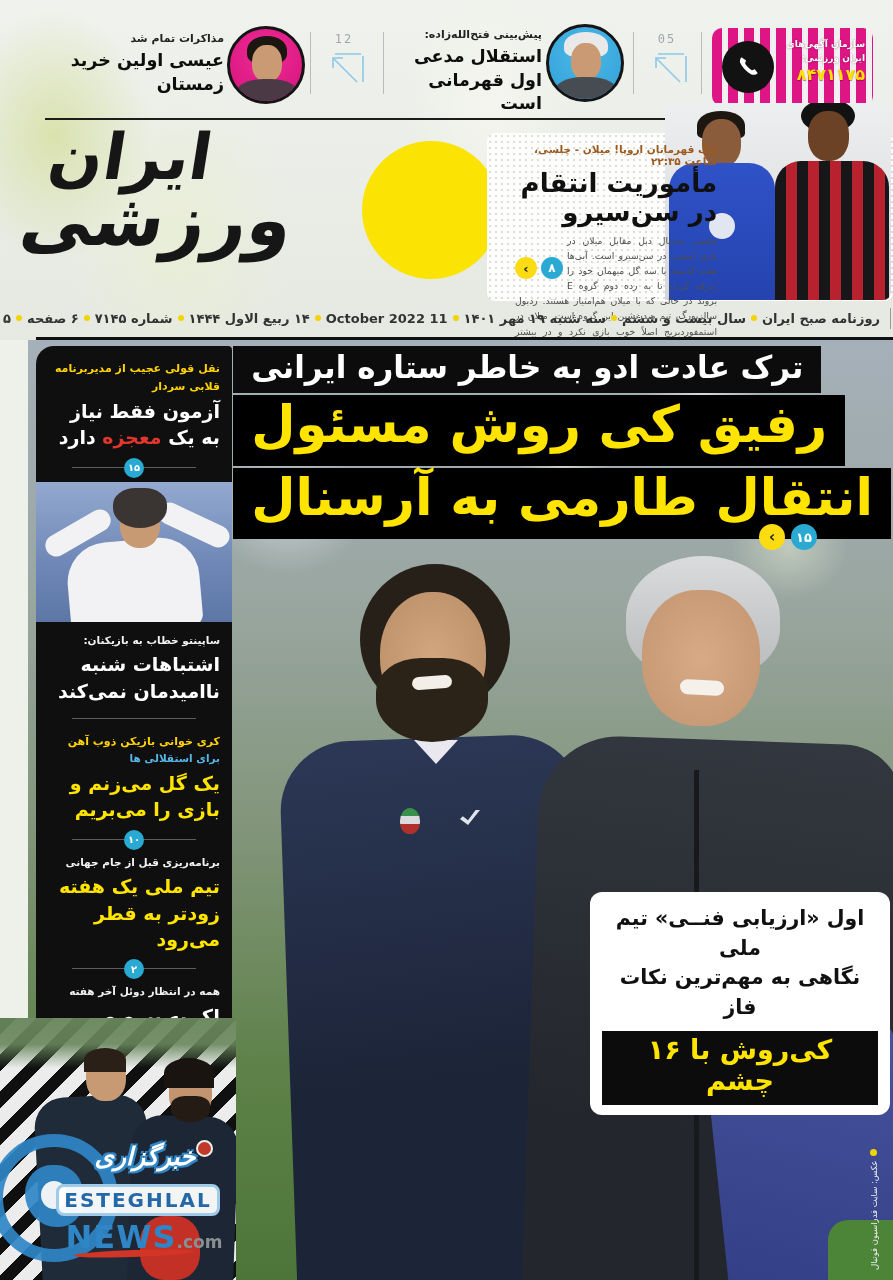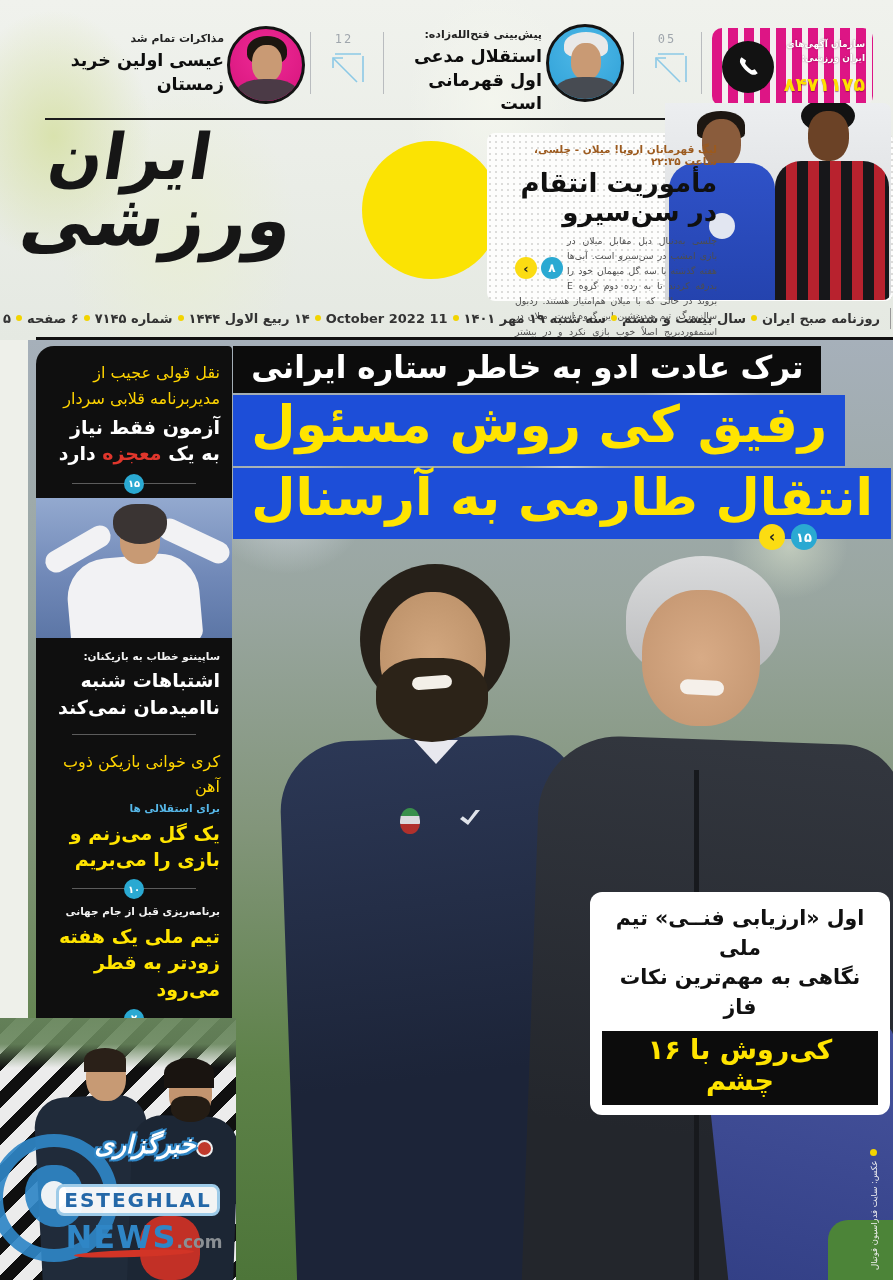--- a/index.html
+++ b/index.html
@@ -44,21 +44,21 @@
   .phone-box {
     position:absolute; left:712px; top:28px; width:161px; height:78px;
     border-radius:10px; overflow:hidden; direction:rtl;
     background:repeating-linear-gradient(90deg,#dd1585 0 10px,#f3eef0 10px 16px);
   }
   .phone-circle { position:absolute; left:10px; top:13px; width:52px; height:52px;
     background:#121212; border-radius:50%; display:flex; align-items:center; justify-content:center; }
   .phone-lines { position:absolute; right:8px; top:10px; text-align:right; }
   .phone-lines .pl1 { font-size:9px; font-weight:bold; color:#fff; line-height:1.5;
     text-shadow:0 0 2px rgba(90,0,50,.6); }
-  .phone-num { font-size:19px; font-weight:bold; color:#ffe000; margin-top:8px;
+  .phone-num { font-size:16px; font-weight:bold; color:#ffe000; margin-top:0;
     text-shadow:0 1px 1px rgba(90,0,50,.5); letter-spacing:1px; }
 
   .rule1 { position:absolute; left:45px; right:3px; top:118px; height:2px; background:#1c1c1c; }
 
   
   .logo { position:absolute; left:26px; top:128px; width:345px; color:#161616;
           transform:skewX(-9deg); line-height:.92; direction:rtl; text-align:left; }
   .logo .l1 { font-size:64px; font-weight:bold; letter-spacing:-2px; padding-left:18px; }
   .logo .l2 { font-size:72px; font-weight:bold; letter-spacing:-3px; }
   .sun { position:absolute; left:362px; top:141px; width:138px; height:138px;
@@ -147,33 +147,33 @@
   .vcredit{ position:absolute; right:14px; top:750px; height:180px; writing-mode:vertical-rl;
             transform:rotate(180deg); color:#f2f2f2; font-size:8.5px; letter-spacing:1px;
             display:flex; align-items:center; gap:5px; }
   .vcredit .ydot { width:7px; height:7px; border-radius:50%; background:#f2d400; display:inline-block; }
 
   
   .headline { position:absolute; right:2px; top:346px; display:flex; flex-direction:column;
     align-items:flex-end; gap:2px; z-index:5; direction:rtl; }
   .h-strip { background:#0c0c0c; color:#fff; font-size:31px; font-weight:bold;
     padding:3px 18px 8px; white-space:nowrap; }
-  .h-big { background:#1d4ed8; color:#ffe400; font-size:51px; font-weight:bold;
+  .h-big { background:#000000; color:#ffe400; font-size:51px; font-weight:bold;
     padding:0 18px 12px; white-space:nowrap;text-align:right; }
   .badges-main { position:absolute; top:524px; right:76px; display:flex; gap:6px; z-index:5; }
   .badge-lg { width:26px; height:26px; border-radius:50%; display:flex; align-items:center;
     justify-content:center; font-weight:bold; }
   .bl-yellow { background:#fbdc12; color:#222; font-size:15px; }
   .bl-teal { background:#2aa9d2; color:#fff; font-size:13px; }
 
   
   .sidebar { position:absolute; left:36px; top:346px; width:196px; height:934px;
     background:#0f0f0f; border-radius:18px 4px 0 0; z-index:4; overflow:hidden;
     direction:rtl; text-align:right; padding:14px 12px 0; }
-  .sb-kicker-y { font-size:16px; font-weight:normal; color:#ffd400; line-height:1.6; }
+  .sb-kicker-y { font-size:11px; font-weight:bold; color:#ffd400; line-height:1.6; }
   .sb-kicker-w { font-size:10.5px; font-weight:bold; color:#f2f2f2; line-height:1.6; }
   .sb-kicker-b { font-size:10.5px; font-weight:bold; color:#56b7e8; line-height:1.6; }
   .sb-head-w { font-size:19px; font-weight:bold; color:#fff; line-height:1.38; margin-top:3px; }
   .sb-head-b { font-size:19px; font-weight:bold; color:#56b7e8; line-height:1.38; }
   .sb-head-y { font-size:19px; font-weight:bold; color:#ffe400; line-height:1.38; margin-top:3px; }
   .sb-red { color:#e0362c; }
   .sb-body { font-size:8.8px; color:#e4e4e4; line-height:1.7; margin-top:7px; text-align:justify; }
   .sb-div { position:relative; border-top:1px solid #5c5c5c; margin:16px 24px 14px; }
   .sb-div .db { position:absolute; left:50%; top:-10px; transform:translateX(-50%);
     width:20px; height:20px; border-radius:50%; background:#2aa9d2; color:#fff;
@@ -209,21 +209,21 @@
     border-radius:30px 30px 0 0; transform:rotate(2deg); }
   .gk-badge { left:196px; top:122px; width:17px; height:17px; background:#c0392b;
     border:2px solid #eee; border-radius:50%; }
   .gk-gloves{ left:140px; top:198px; width:60px; height:64px; background:#c23026; border-radius:40%; }
   .wm { position:absolute; inset:0; z-index:2; }
   .wm-logo { left:-10px; top:116px; width:128px; height:128px; border:13px solid rgba(47,134,198,.92);
     border-radius:50%; }
   .wm-logo-in { left:22px; top:18px; width:58px; height:62px;
     background:rgba(47,134,198,.92); border-radius:50% 50% 45% 60%; }
   .wm-logo-in2 { left:38px; top:34px; width:26px; height:28px; background:#eef2f5; border-radius:50%; }
-  .wm-fa { left:58px; right:4px; top:112px; text-align:center; font-size:25px; font-weight:bold;
+  .wm-fa { left:58px; right:4px; top:124px; text-align:center; font-size:25px; font-weight:bold;
     color:#fff; font-style:italic;
     text-shadow:-2px -2px 0 #2f86c6, 2px -2px 0 #2f86c6, -2px 2px 0 #2f86c6, 2px 2px 0 #2f86c6; }
   .wm-pill { left:56px; top:166px; width:164px; background:rgba(255,255,255,.95);
     border:3px solid #9ecbe8; border-radius:8px; text-align:center;
     font-size:20px; font-weight:bold; color:#2468a8; letter-spacing:2px; padding:1px 0; }
   .wm-news { left:64px; top:200px; width:160px; text-align:center; }
   .wm-news .n1 { font-size:32px; font-weight:bold; color:#2f86c6; letter-spacing:1px; }
   .wm-news .n2 { font-size:17px; font-weight:bold; color:#8a8f94; }
   .wm-swoosh { left:74px; top:232px; width:120px; height:7px; background:#d23426;
     border-radius:50%; transform:rotate(-2deg); }

